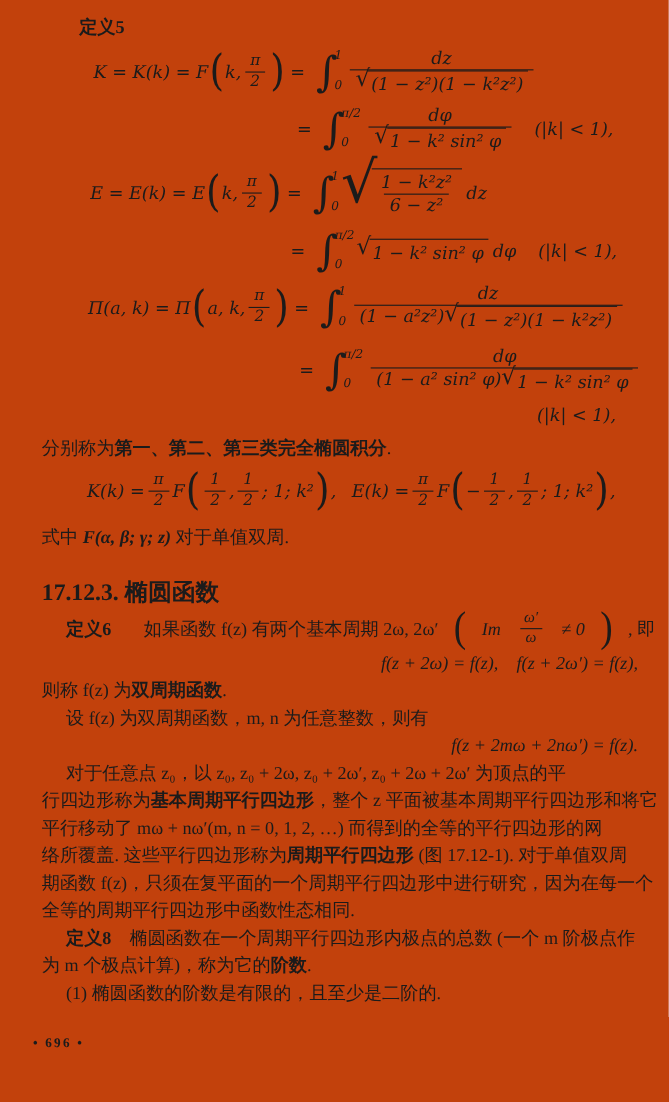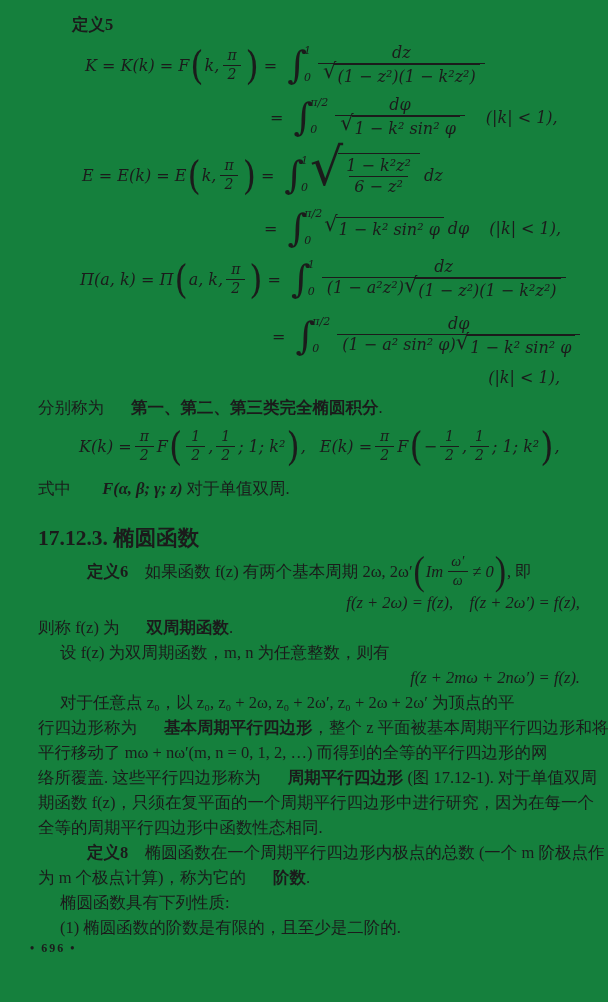--- a/index.html
+++ b/index.html
@@ -1,29 +1,29 @@
 <!DOCTYPE html>
 <html><head>
 <meta charset="utf-8">
 <style>
   html,body { margin:0; padding:0; background:#e8e8e4; }
   .page {
     position:relative;
     width:608px; height:1002px;
     margin:0 auto;
-    background:#15803d;
+    background:#c2410c;
     color:#1b1b1b;
     font-family:"Liberation Serif","DejaVu Serif",serif;
     box-sizing:border-box;
     padding:12px 28px 0 38px;
     overflow:hidden;
   }
   .cn { font-size:16.5px; line-height:25px; white-space:nowrap; }
-  .b  { font-weight:bold;margin-left:27px; }
-  .ind { padding-left:22px; }
+  .b  { font-weight:bold; }
+  .ind { padding-left:22px;gap:13px; }
   .ctr { text-align:right; }
   .mi { font-style:italic; }
 
   
   .eqrow {
     display:flex; align-items:center; white-space:nowrap;
     font-size:16px; font-family:"DejaVu Serif","Liberation Serif",serif;
   }
   .eqrow .t { font-style:italic; }
   .sp { margin:0 4px; font-style:italic; }
@@ -318,18 +318,17 @@
   </div>
 
 
   <div class="cn ind">
     <span class="b">定义8</span><span>　椭圆函数在一个周期平行四边形内极点的总数 (一个 m 阶极点作</span>
   </div>
   <div class="cn">
     <span>为 m 个极点计算)，称为它的</span><span class="b">阶数</span><span>.</span>
   </div>
 
-  <div class="cn ind">椭圆函数具有下列性质:</div>
   <div class="cn ind">(1)  椭圆函数的阶数是有限的，且至少是二阶的.</div>
 
   <div class="pagenum">• 696 •</div>
 
 </div>
 
 </body></html>

